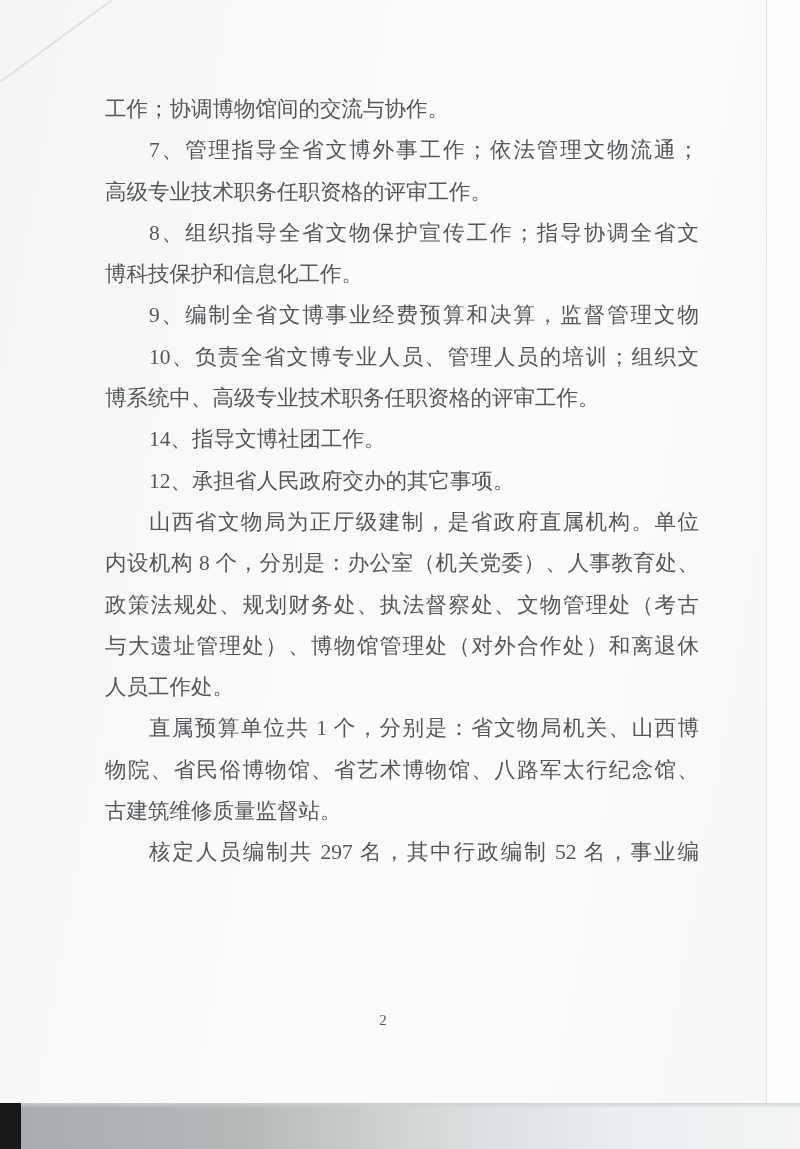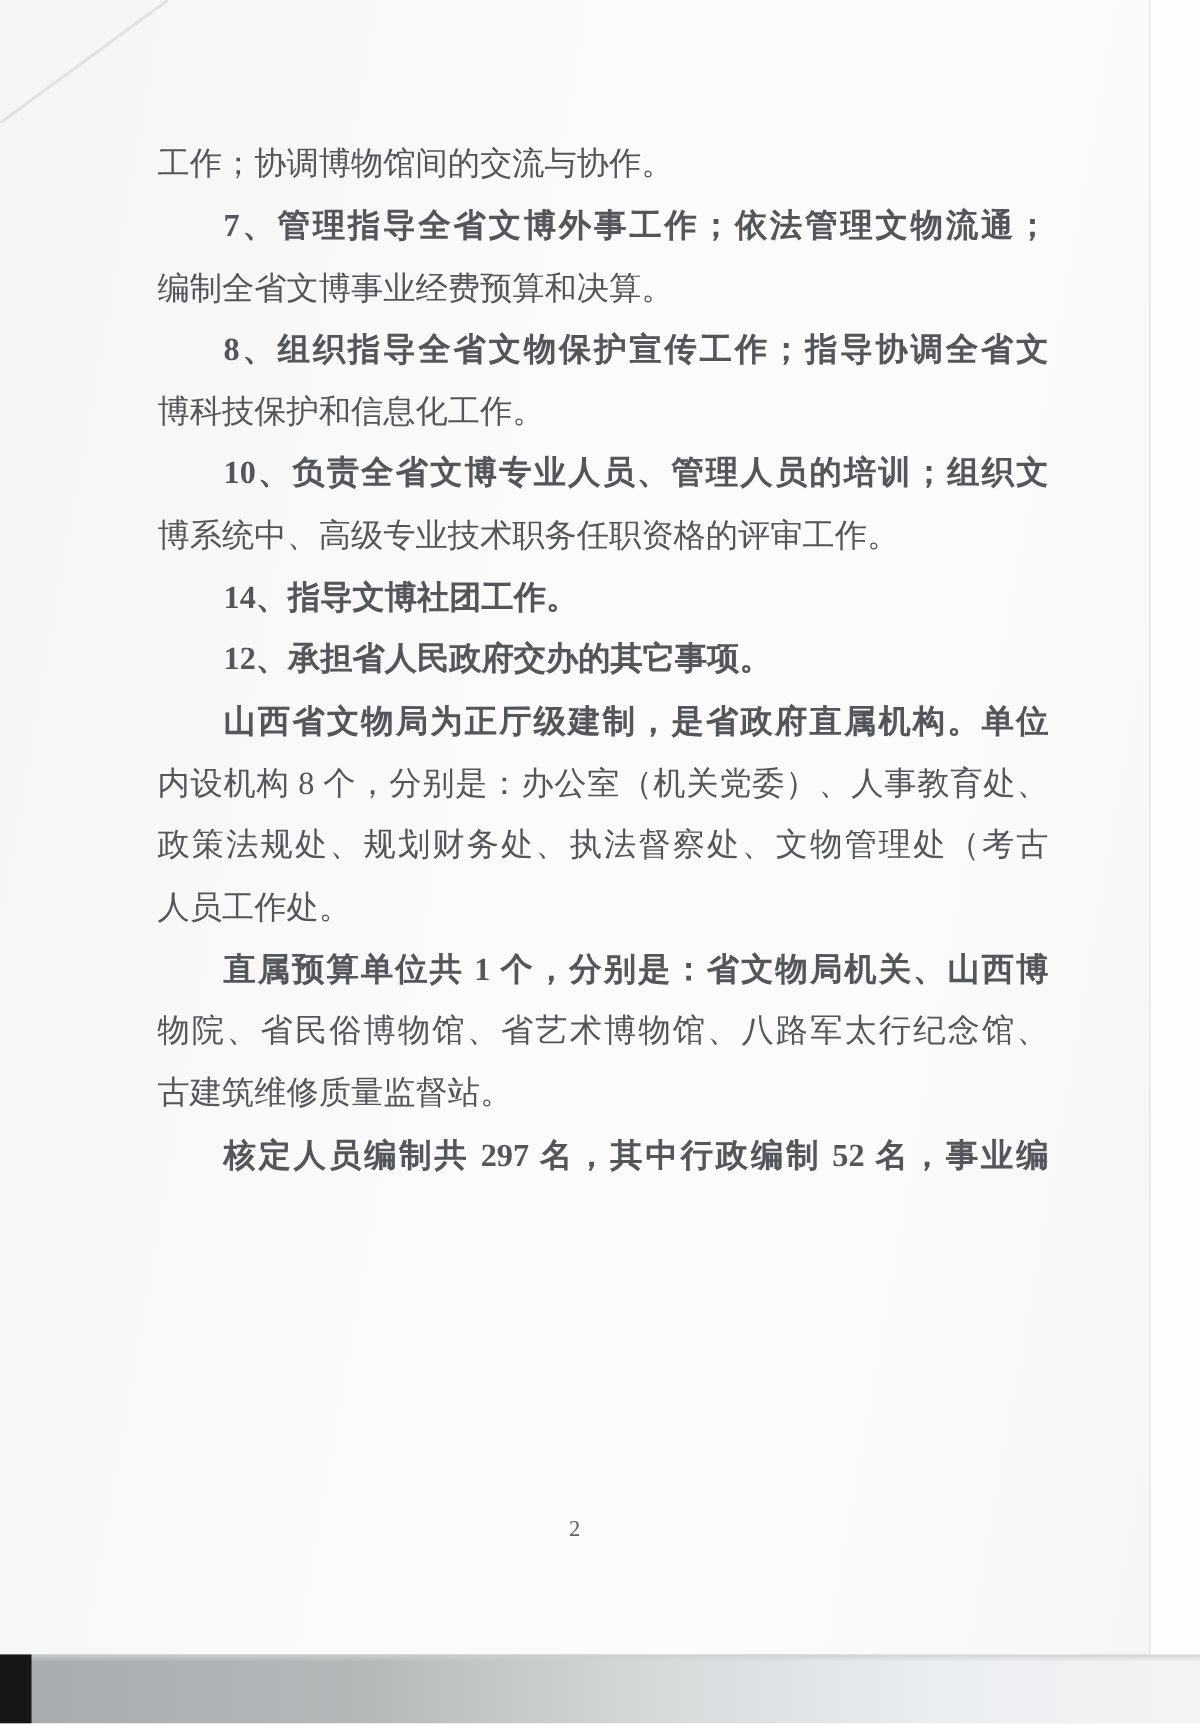--- a/index.html
+++ b/index.html
@@ -44,21 +44,21 @@
     top: 89px;
     width: 594px;
   }
   .line {
     height: 41.3px;
     line-height: 41.3px;
     font-size: 21.5px;
     color: var(--text, #53565a);
     white-space: normal;
   }
-  .line.indent { text-indent: 44px; font-weight: bold; }
+  .line.indent { text-indent: 44px; }
   .line.fill {
     text-align: justify;
     text-align-last: justify;
     text-justify: inter-character;
   }
   .pagenum {
     position: absolute;
     left: 0;
     top: 1012px;
     width: 766px;
@@ -100,30 +100,32 @@
   }
 </style>
 </head>
 <body>
 
 <div class="page">
   <div class="crease"></div>
   <div class="textblock">
       <div class="line">工作；协调博物馆间的交流与协作。</div>
       <div class="line indent fill">7、管理指导全省文博外事工作；依法管理文物流通；</div>
-      <div class="line">编制全省文博事业经费预算和决算。</div>
+      <div class="line">高级专业技术职务任职资格的评审工作。</div>
       <div class="line indent fill">8、组织指导全省文物保护宣传工作；指导协调全省文</div>
       <div class="line">博科技保护和信息化工作。</div>
+      <div class="line indent fill">9、编制全省文博事业经费预算和决算，监督管理文物</div>
       <div class="line indent fill">10、负责全省文博专业人员、管理人员的培训；组织文</div>
       <div class="line">博系统中、高级专业技术职务任职资格的评审工作。</div>
       <div class="line indent">14、指导文博社团工作。</div>
       <div class="line indent">12、承担省人民政府交办的其它事项。</div>
       <div class="line indent fill">山西省文物局为正厅级建制，是省政府直属机构。单位</div>
       <div class="line fill">内设机构 8 个，分别是：办公室（机关党委）、人事教育处、</div>
       <div class="line fill">政策法规处、规划财务处、执法督察处、文物管理处（考古</div>
+      <div class="line fill">与大遗址管理处）、博物馆管理处（对外合作处）和离退休</div>
       <div class="line">人员工作处。</div>
       <div class="line indent fill">直属预算单位共 1 个，分别是：省文物局机关、山西博</div>
       <div class="line fill">物院、省民俗博物馆、省艺术博物馆、八路军太行纪念馆、</div>
       <div class="line">古建筑维修质量监督站。</div>
       <div class="line indent fill">核定人员编制共 297 名，其中行政编制 52 名，事业编</div>
     </div>
   <div class="pagenum">2</div>
 </div>
 <div class="right-strip"></div>
 <div class="bottom-band">

